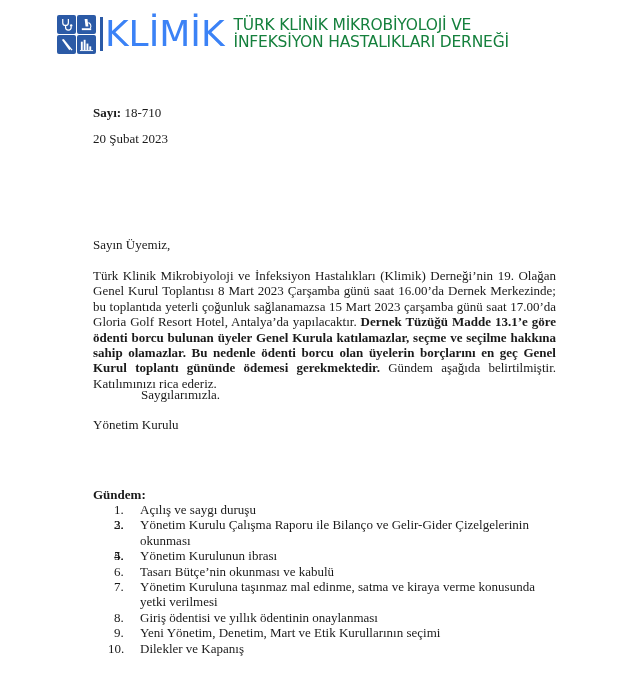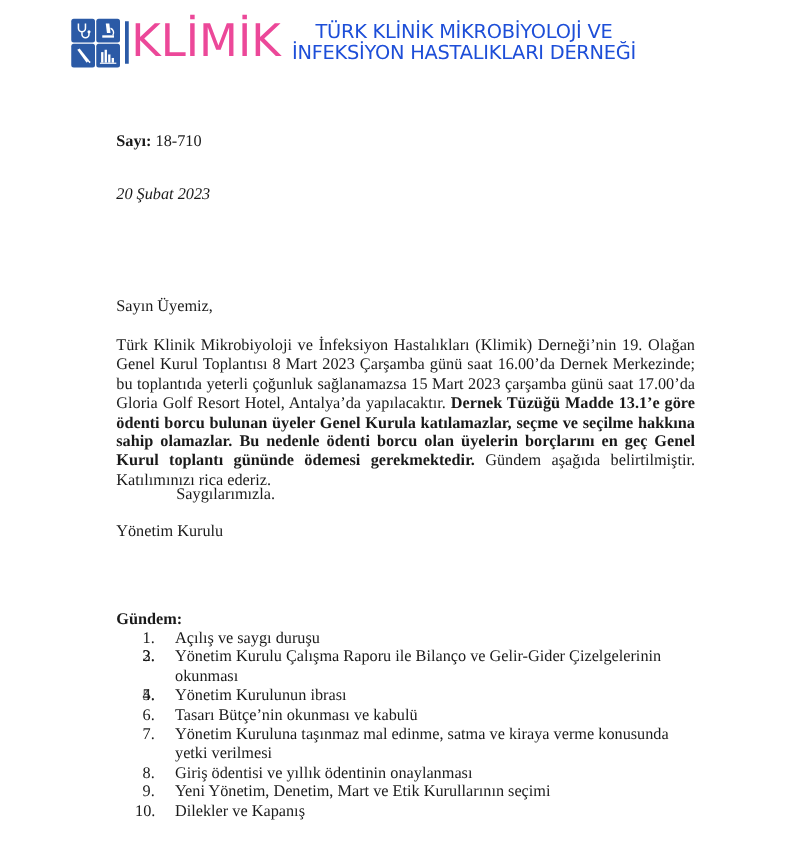--- a/index.html
+++ b/index.html
@@ -2,25 +2,25 @@
 <html><head>
 <meta charset="utf-8">
 <style>
   html, body { margin: 0; padding: 0; background: #ffffff; }
   body { width: 629px; height: 691px; position: relative; overflow: hidden; font-family: "Liberation Serif", serif; color: #1a1a1a; }
   .header { position: absolute; left: 57px; top: 14px; height: 40px; display: flex; align-items: center; }
   .logo-grid { width: 39px; height: 39px; display: grid; grid-template-columns: 19px 19px; grid-template-rows: 19px 19px; gap: 1px; }
   .logo-cell { background: #2b5aa6; border-radius: 2px; display: flex; align-items: center; justify-content: center; }
   .logo-cell svg { width: 15px; height: 15px; }
   .logo-bar { width: 3px; height: 34px; background: #2b5aa6; margin-left: 4px; }
-  .logo-word { font-family: "DejaVu Sans", sans-serif; font-size: 36px; color: #ec4899; letter-spacing: 0px; line-height: 36px; margin-left: 2px; font-weight: normal; }
-  .org-name { margin-left: 9px; font-family: "DejaVu Sans", sans-serif; font-size: 15.5px; line-height: 17px; color: #1d4ed8; letter-spacing: -0.2px; text-align: center; }
+  .logo-word { font-family: "DejaVu Sans", sans-serif; font-size: 36px; color: #3b82f6; letter-spacing: 0px; line-height: 36px; margin-left: 2px; font-weight: normal; }
+  .org-name { margin-left: 9px; font-family: "DejaVu Sans", sans-serif; font-size: 15.5px; line-height: 17px; color: #15803d; letter-spacing: -0.2px; }
   .content { position: absolute; left: 93px; top: 0; width: 463px; font-size: 13px; line-height: 15.4px; }
   .sayi { position: absolute; top: 105px; left: 0; }
-  .date { position: absolute; top: 147px; left: 0; font-style: italic; }
+  .date { position: absolute; top: 131px; left: 0; }
   .salutation { position: absolute; top: 237px; left: 0; }
   .para { position: absolute; top: 268px; left: 0; width: 463px; text-align: justify; }
   .closing { position: absolute; top: 387px; left: 0; margin-left: 48px; }
   .signature { position: absolute; top: 417px; left: 0; }
   .agenda-title { position: absolute; top: 487px; left: 0; font-weight: bold; }
   .agenda { position: absolute; top: 502px; left: 0; width: 463px; margin: 0; padding: 0; list-style: none; }
   .agenda li { position: relative; padding-left: 47px; }
   .agenda .num { position: absolute; left: 21px; top: 0; }
   b { font-weight: bold; }
 </style>

